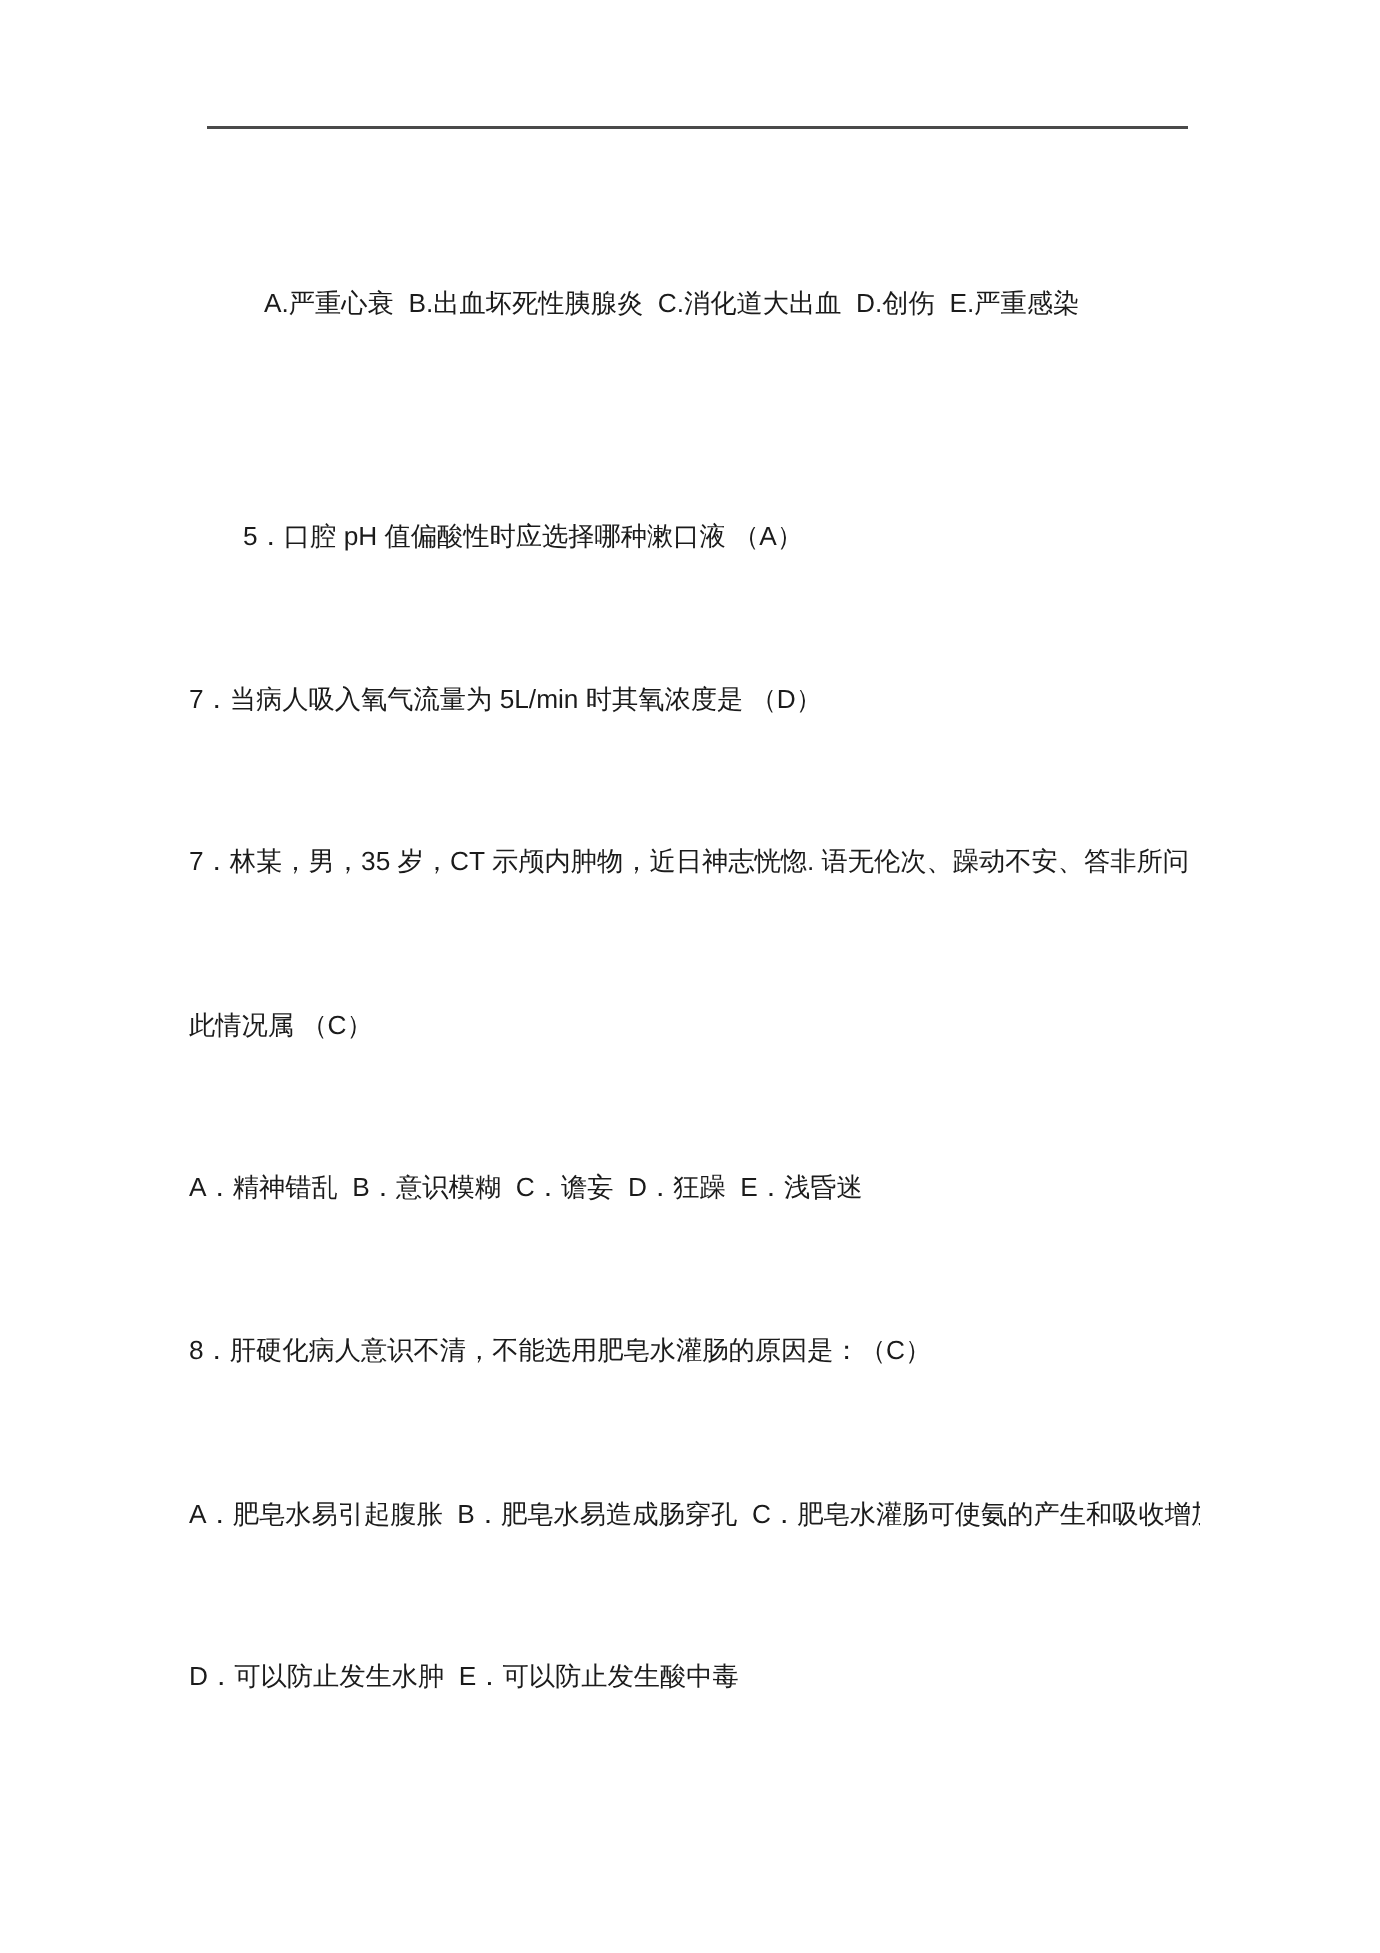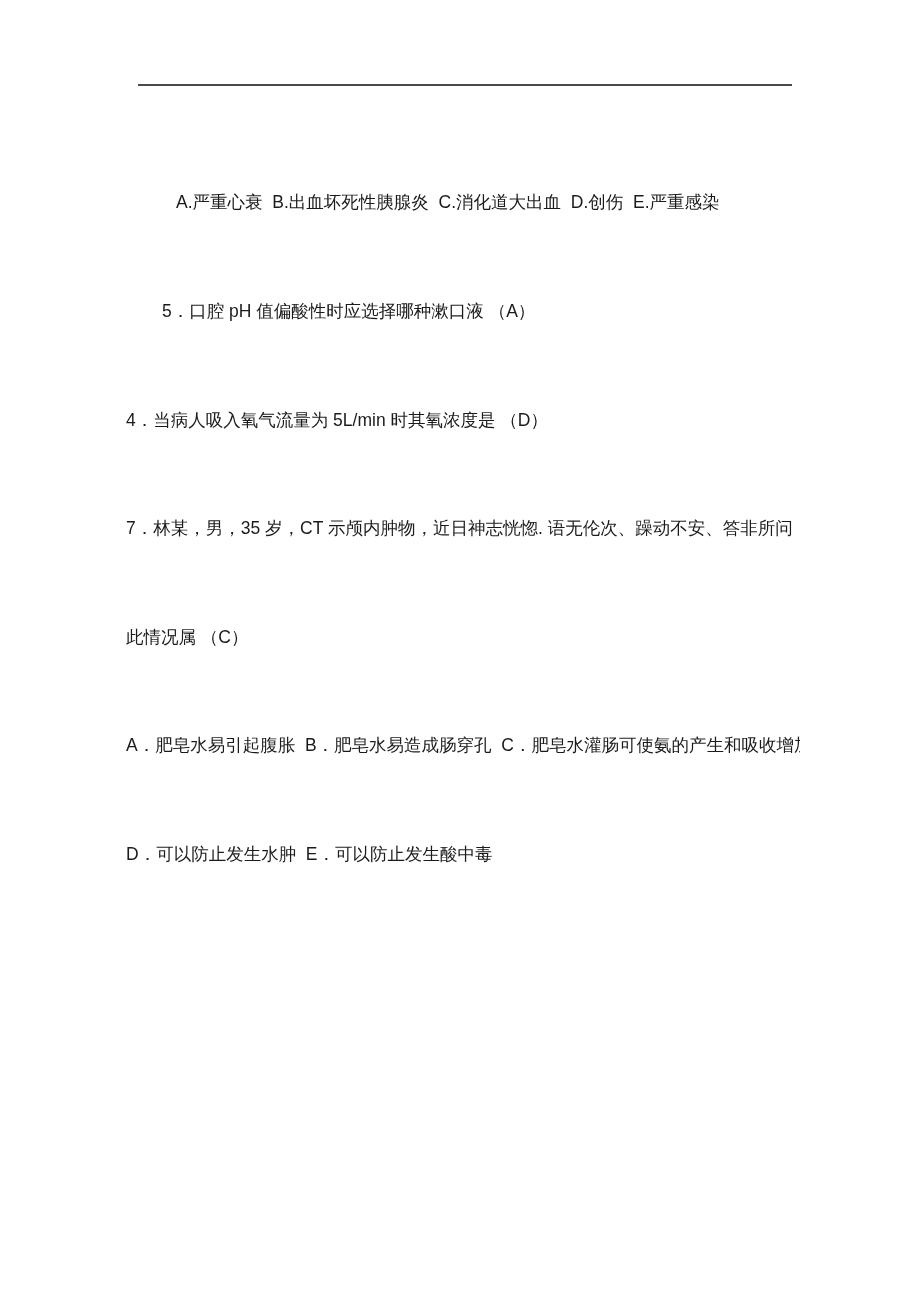--- a/index.html
+++ b/index.html
@@ -30,34 +30,36 @@
     width: 674px;
     color: #1b1b1b;
     font-size: 17.5px;
     line-height: 36.2px;
     white-space: pre;
     overflow: hidden;
   }
   .line {
     height: 36.2px;
   }
-  .indent-sm { padding-left: 36px; }
+  .indent-sm { padding-left: 36px; margin-top: 46px; }
   .indent-lg { padding-left: 50px; }
 </style>
 </head>
 <body>
 
 <div class="page">
   <div class="header-rule"></div>
   <div class="content">
     <div class="line indent-lg">A.严重心衰  B.出血坏死性胰腺炎  C.消化道大出血  D.创伤  E.严重感染</div>
     <div class="line indent-sm">5．口腔 pH 值偏酸性时应选择哪种漱口液 （A）</div>
-    <div class="line">4．当病人吸入氧气流量为 5L/min 时其氧浓度是 （D）</div>
+    <div class="line">7．当病人吸入氧气流量为 5L/min 时其氧浓度是 （D）</div>
     <div class="line">7．林某，男，35 岁，CT 示颅内肿物，近日神志恍惚. 语无伦次、躁动不安、答非所问，</div>
     <div class="line">此情况属 （C）</div>
+    <div class="line">A．精神错乱  B．意识模糊  C．谵妄  D．狂躁  E．浅昏迷</div>
+    <div class="line">8．肝硬化病人意识不清，不能选用肥皂水灌肠的原因是：（C）</div>
     <div class="line">A．肥皂水易引起腹胀  B．肥皂水易造成肠穿孔  C．肥皂水灌肠可使氨的产生和吸收增加</div>
     <div class="line">D．可以防止发生水肿  E．可以防止发生酸中毒</div>
     
     
     
     
     
     
     
     

